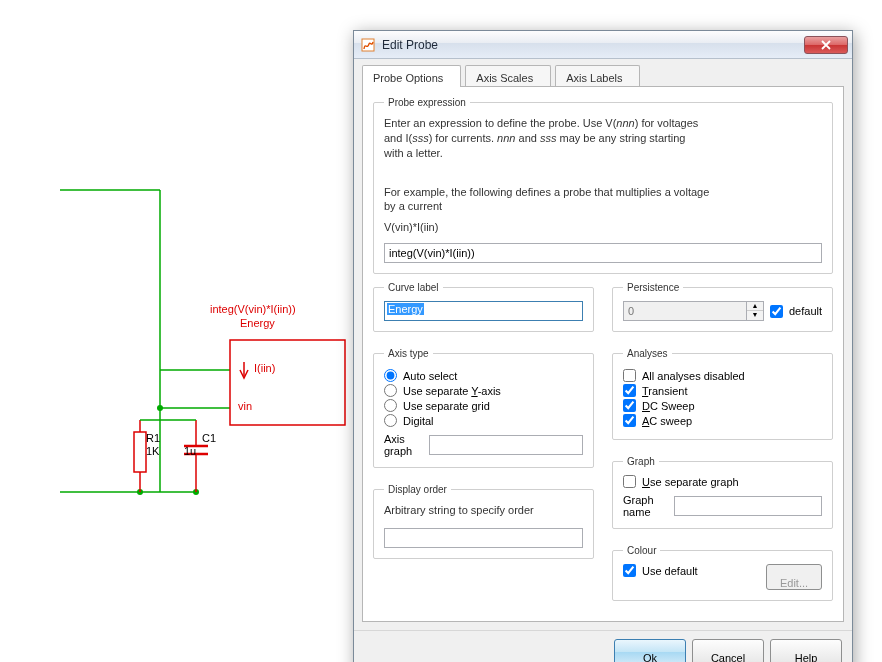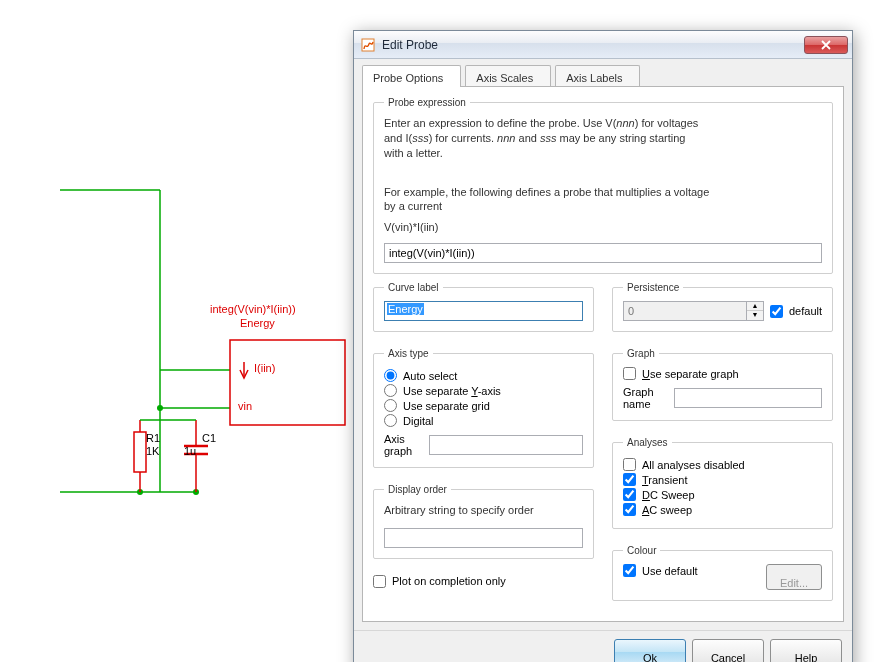--- a/index.html
+++ b/index.html
@@ -262,24 +262,20 @@
               <input type="text" value="" style="">
             </div>
           </fieldset>
 
           <fieldset>
             <legend>Display order</legend>
             <div class="instr-line">Arbitrary string to specify order</div>
             <input type="text" style="margin-top: 6px;" value="">
           </fieldset>
 
-          <label class="inline-right">
-            <input type="checkbox" style="">
-            <span>Plot on completion only</span>
-          </label>
         </div>
 
         <div class="col">
           <fieldset>
             <legend>Persistence</legend>
             <div class="inline-right">
               <div class="spinner-wrap" style="flex:1;">
                 <input class="num" disabled="" value="0" style="">
                 <div class="spin-btns">
                     <div>▲</div>
@@ -287,54 +283,54 @@
                   </div>
               </div>
               <label class="inline-right">
                 <input type="checkbox" checked="" style="">
                 <span>default</span>
               </label>
             </div>
           </fieldset>
 
           <fieldset>
+            <legend>Analyses</legend>
+            <div class="check-list">
+              <label>
+                  <input type="checkbox" style="">
+                  <span>All analyses disabled</span>
+                </label>
+              <label>
+                  <input type="checkbox" checked="" style="">
+                  <span><u>T</u>ransient</span>
+                </label>
+              <label>
+                  <input type="checkbox" checked="" style="">
+                  <span><u>D</u>C Sweep</span>
+                </label>
+              <label>
+                  <input type="checkbox" checked="" style="">
+                  <span><u>A</u>C sweep</span>
+                </label>
+            </div>
+          </fieldset>
+
+          <fieldset>
             <legend>Graph</legend>
             <label class="inline-right">
               <input type="checkbox" style="">
               <span><u>U</u>se separate graph</span>
             </label>
             <div class="inline-right" style="margin-top:6px;">
               <span>Graph name</span>
               <input type="text" value="" style="">
             </div>
           </fieldset>
 
           <fieldset>
-            <legend>Analyses</legend>
-            <div class="check-list">
-              <label>
-                  <input type="checkbox" style="">
-                  <span>All analyses disabled</span>
-                </label>
-              <label>
-                  <input type="checkbox" checked="" style="">
-                  <span><u>T</u>ransient</span>
-                </label>
-              <label>
-                  <input type="checkbox" checked="" style="">
-                  <span><u>D</u>C Sweep</span>
-                </label>
-              <label>
-                  <input type="checkbox" checked="" style="">
-                  <span><u>A</u>C sweep</span>
-                </label>
-            </div>
-          </fieldset>
-
-          <fieldset>
             <legend>Colour</legend>
             <div class="colour-row">
               <label class="inline-right">
                 <input type="checkbox" checked="" style="">
                 <span>Use default</span>
               </label>
               <div style="flex:1"></div>
               <button class="win edit-btn" disabled="">Edit...</button>
             </div>
           </fieldset>

